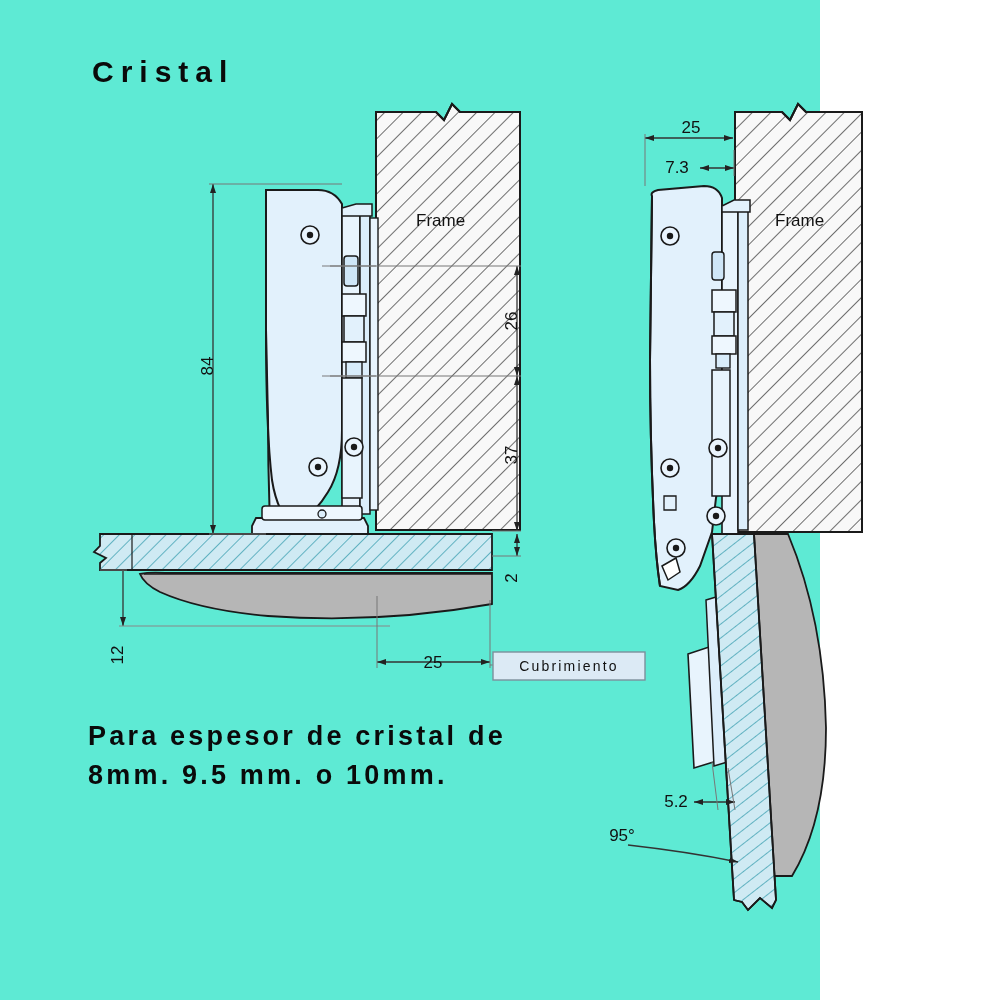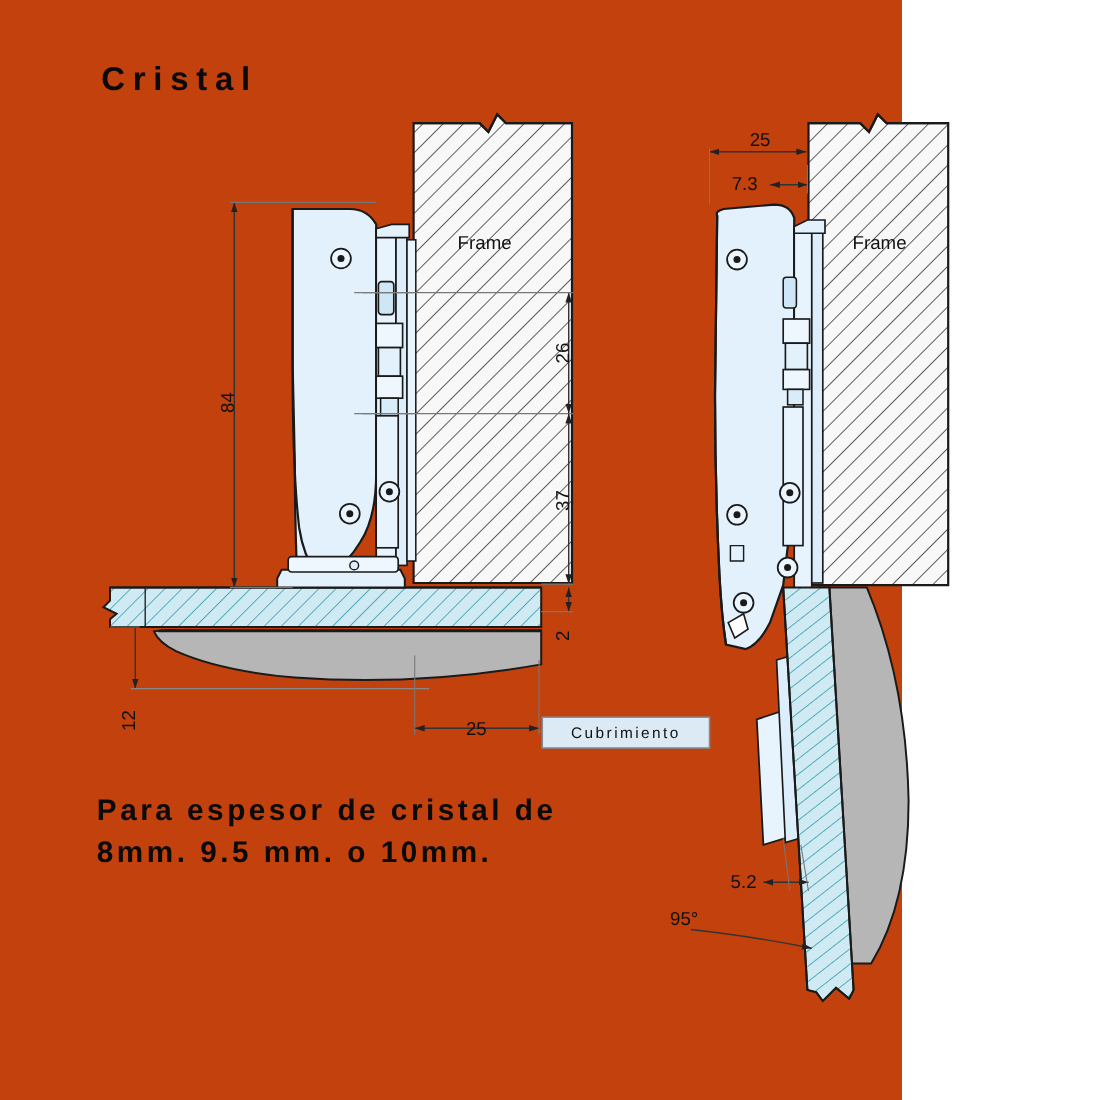--- a/index.html
+++ b/index.html
@@ -13,21 +13,21 @@
     height: 1000px;
     position: relative;
     font-family: "Liberation Sans", sans-serif;
     overflow: hidden;
   }
   #sheet {
     position: absolute;
     left: 0; top: 0;
     width: 820px;
     height: 1000px;
-    background: #c2410c;
+    background: #5eead4;
   }
   svg#drawing {
     position: absolute;
     left: 0; top: 0;
     width: 1000px;
     height: 1000px;
     display: block;
   }
   .ttl {
     font-family: "Liberation Sans", sans-serif;

